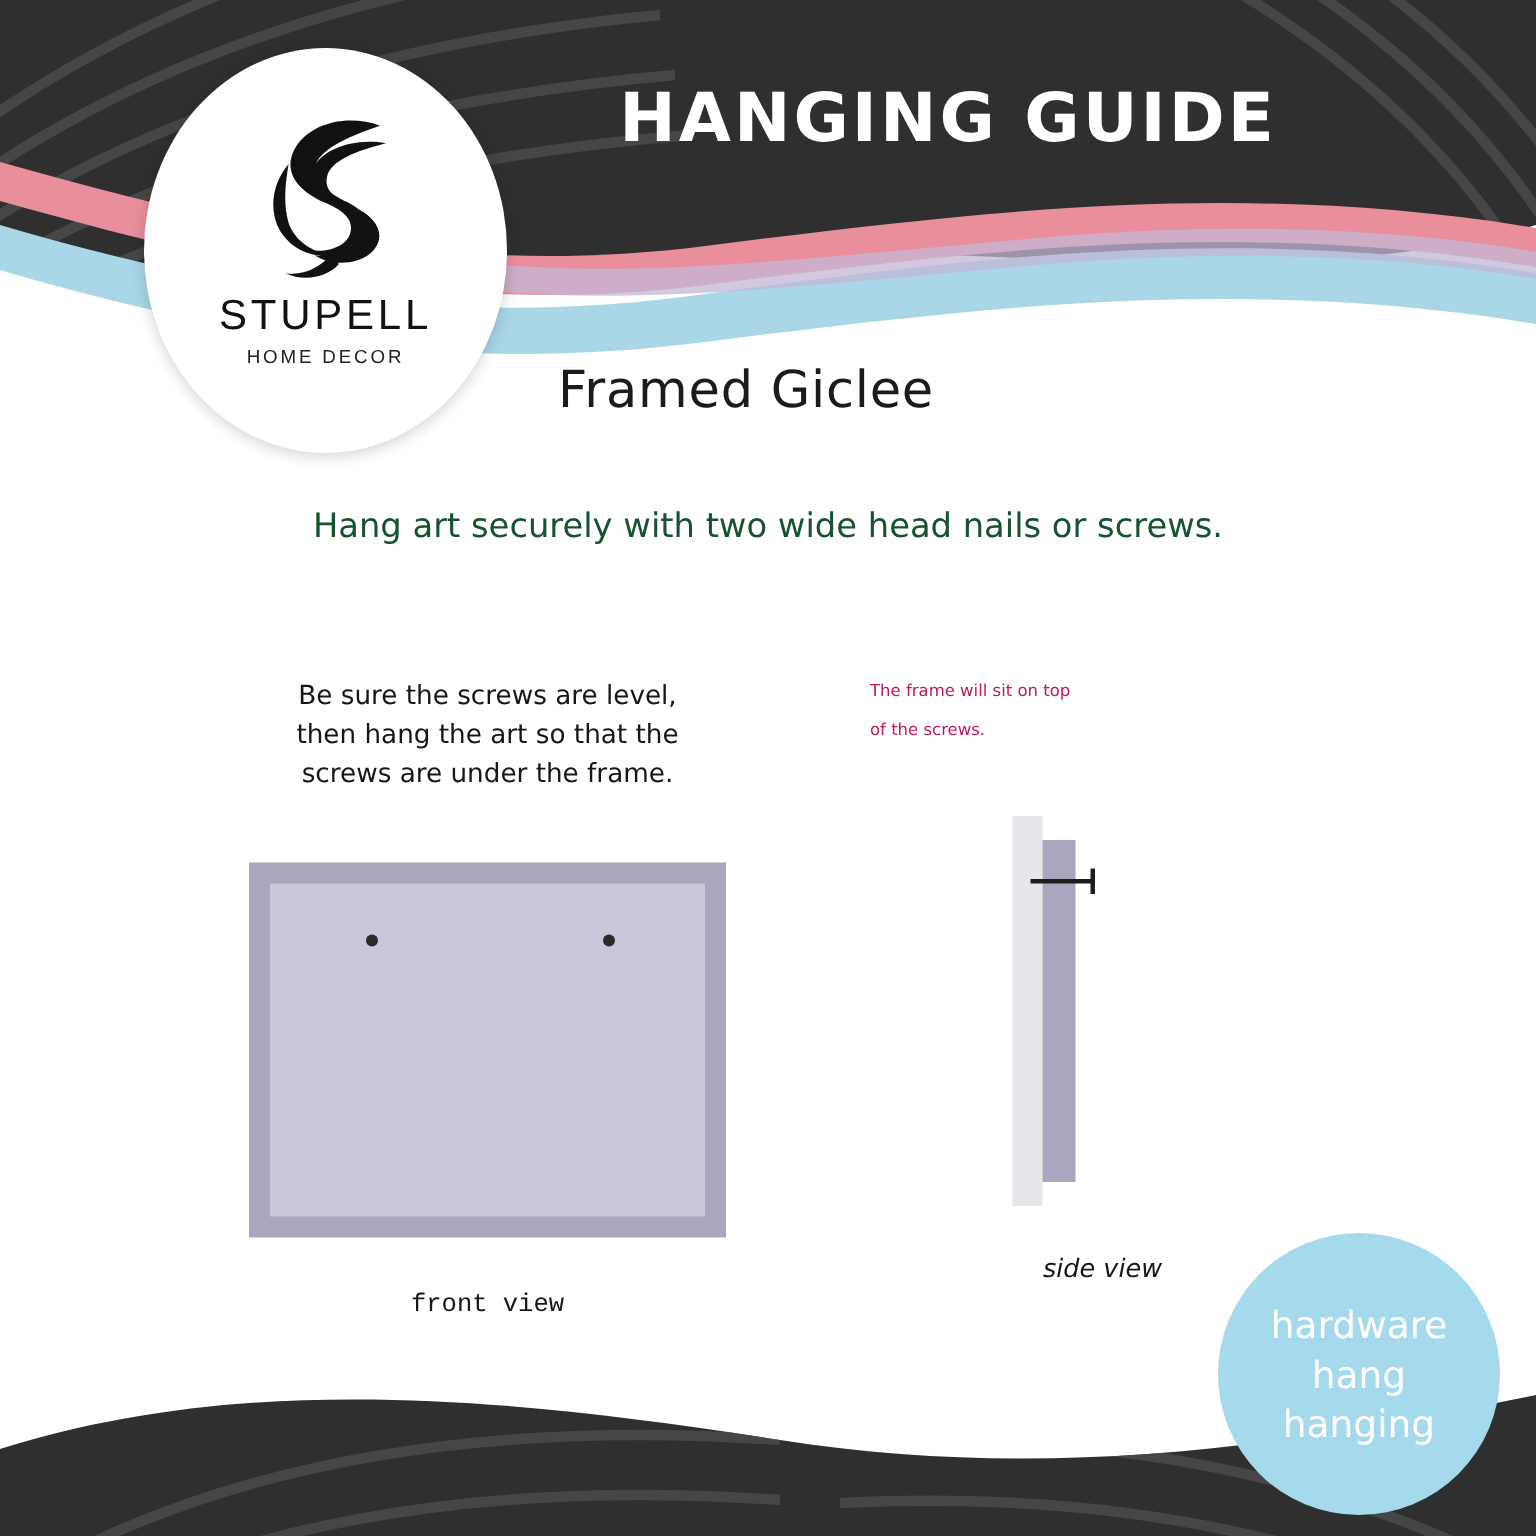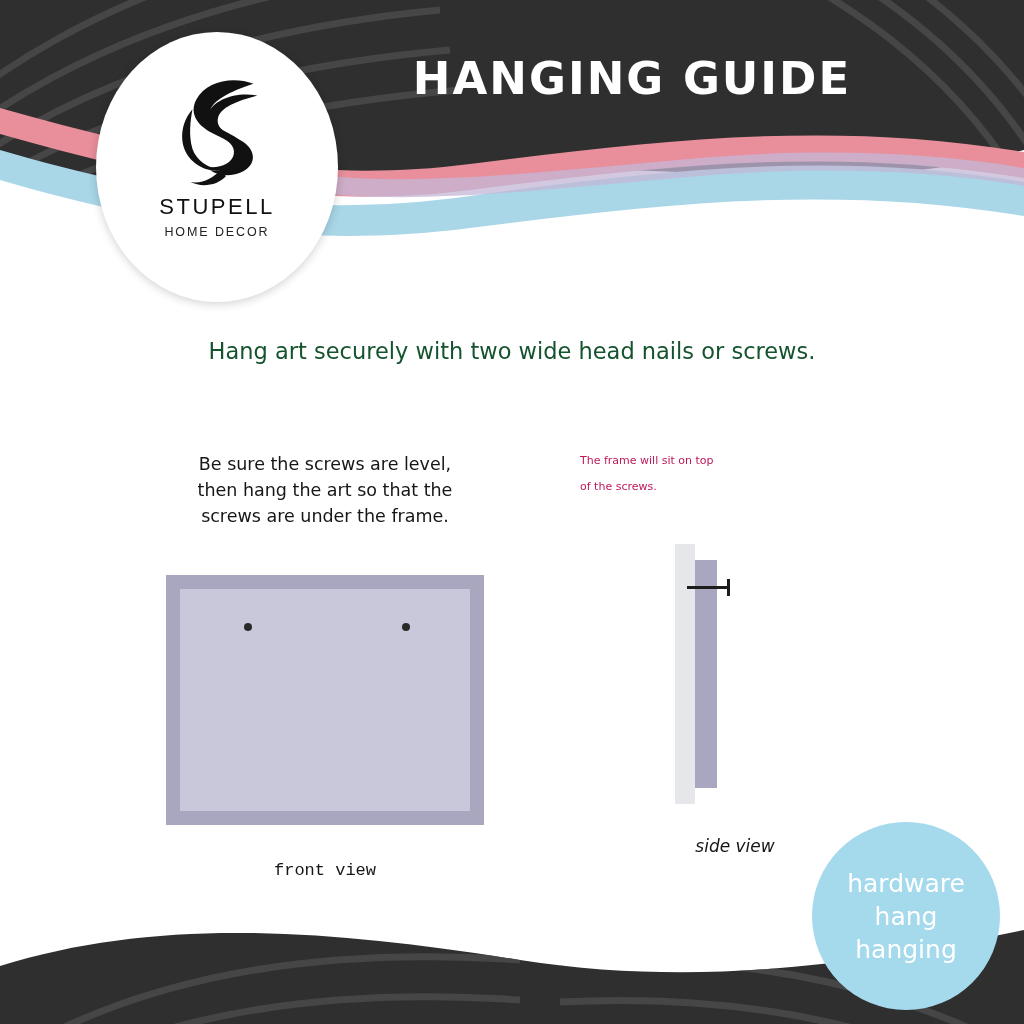--- a/index.html
+++ b/index.html
@@ -44,21 +44,21 @@
     justify-content: flex-start;
     padding-top: 38px;
     box-sizing: border-box;
   }
   #logo-mark {
     width: 110px;
     height: 118px;
   }
   .logo-name {
     font-family: "Liberation Sans", sans-serif;
-    font-size: 22px;
+    font-size: 28px;
     letter-spacing: 2.5px;
     color: #111111;
     margin-top: 6px;
     font-weight: 400;
   }
   .logo-sub {
     font-family: "Liberation Sans", sans-serif;
     font-size: 12.5px;
     letter-spacing: 1.9px;
     color: #222222;
@@ -284,20 +284,21 @@
       <path fill="#111111" d="M92,14 C70,6 44,12 34,30 C26,45 36,58 54,66 C66,71 74,77 72,86 C70,96 56,101 42,98 C52,104 68,104 78,96 C88,88 86,74 70,66 C56,59 46,52 48,42 C50,31 68,22 92,14 Z"></path>
       <path fill="#111111" d="M96,26 C74,22 52,30 46,44 C41,56 52,64 66,70 C76,74 82,80 80,88 C77,98 62,104 48,102 C60,110 80,108 88,98 C96,88 90,76 74,69 C62,64 54,58 56,49 C58,38 76,31 96,26 Z"></path>
       <path fill="#111111" d="M30,40 C18,54 16,74 26,88 C34,99 48,104 60,102 C46,100 34,92 30,80 C26,66 28,52 30,40 Z"></path>
       <path fill="#111111" d="M60,100 C52,110 40,116 28,114 C40,120 56,117 64,108 Z"></path>
     </svg>
     <div class="logo-name">STUPELL</div>
     <div class="logo-sub">HOME DECOR</div>
   </div>
 
   <div id="header-title">HANGING GUIDE</div>
+  <div id="product-title">Framed Giclee</div>
   <div id="lead-instruction">Hang art securely with two wide head nails or screws.</div>
 
   <div id="front-col">
     <div id="front-caption-top">Be sure the screws are level,
 then hang the art so that the
 screws are under the frame.</div>
 
     <div id="front-figure">
       <div class="frame-outer"></div>
       <div class="frame-inner"></div>

